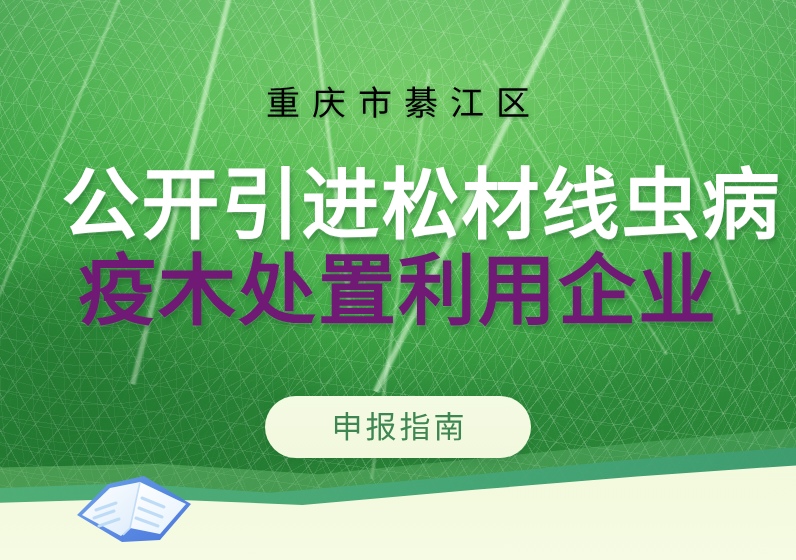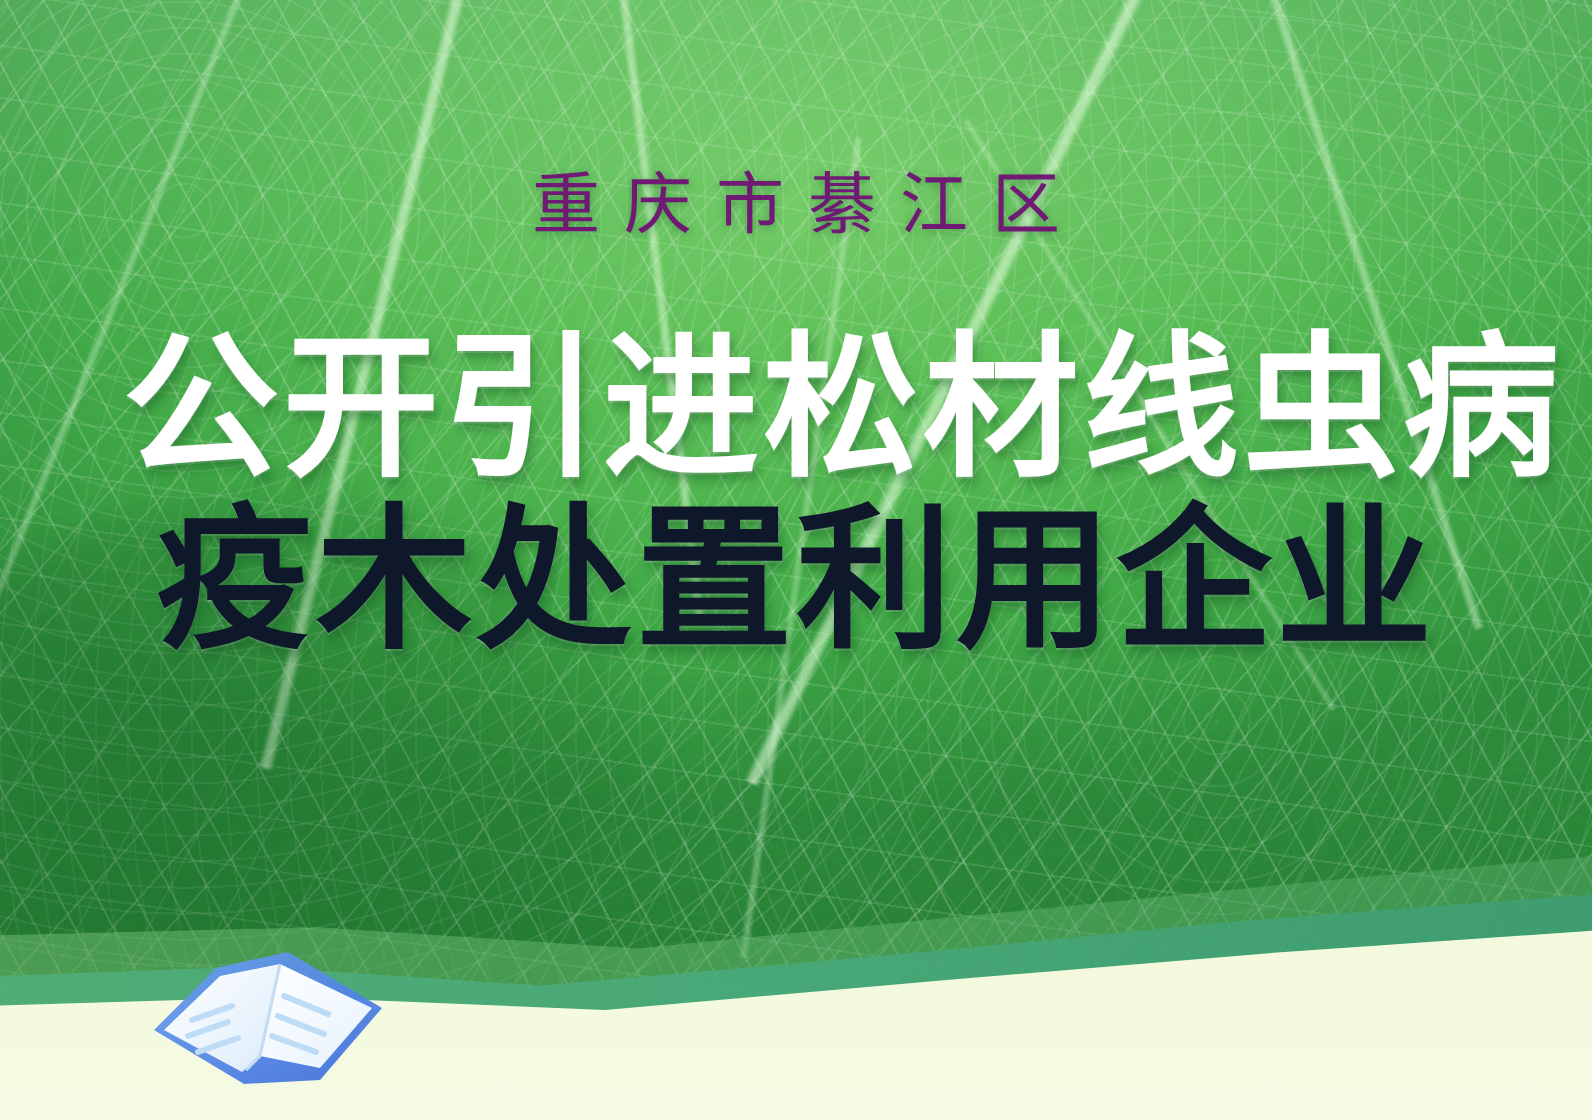--- a/index.html
+++ b/index.html
@@ -120,21 +120,21 @@
   }
 
   .subtitle {
     position: absolute;
     top: 86px;
     left: 0;
     right: 0;
     font-size: 34px;
     line-height: 1;
     font-weight: 300;
-    color: #701a75;
+    color: #000000;
     letter-spacing: 12px;
     text-indent: 12px;
     text-shadow: 0 1px 4px rgba(26,92,40,.45);
     font-family: "DejaVu Sans", "Liberation Sans", sans-serif;
   }
 
   .title {
     position: absolute;
     left: 0;
     right: 0;
@@ -146,21 +146,21 @@
   .title-line1 {
     top: 166px;
     font-size: 78px;
     color: #ffffff;
     text-shadow: 2px 4px 5px rgba(22,88,36,.40), 0 1px 0 rgba(255,255,255,.25);
     padding-left: 47px;
   }
   .title-line2 {
     top: 252px;
     font-size: 78px;
-    color: #0f172a;
+    color: #701a75;
     text-shadow: 2px 4px 5px rgba(22,88,36,.40), 0 1px 0 rgba(255,255,255,.22);
   }
 
   
   .pill {
     position: absolute;
     left: 50%;
     transform: translateX(-50%);
     top: 396px;
     width: 266px;
@@ -214,20 +214,23 @@
   <div class="wave wave-cream"></div>
 
   <div class="content">
 
     <div class="subtitle">重庆市綦江区</div>
 
     <div class="title title-line1">公开引进松材线虫病</div>
 
     <div class="title title-line2">疫木处置利用企业</div>
 
+    <div class="pill">
+      <span class="pill-label">申报指南</span>
+    </div>
   </div>
 
   <div class="book">
     <svg viewBox="0 0 120 78" width="120" height="78" aria-hidden="true">
       <defs>
         <linearGradient id="pgL" x1="0" y1="0" x2="1" y2="1">
           <stop offset="0%" stop-color="#ffffff"></stop>
           <stop offset="100%" stop-color="#dcecfb"></stop>
         </linearGradient>
         <linearGradient id="pgR" x1="0" y1="0" x2="1" y2="1">

